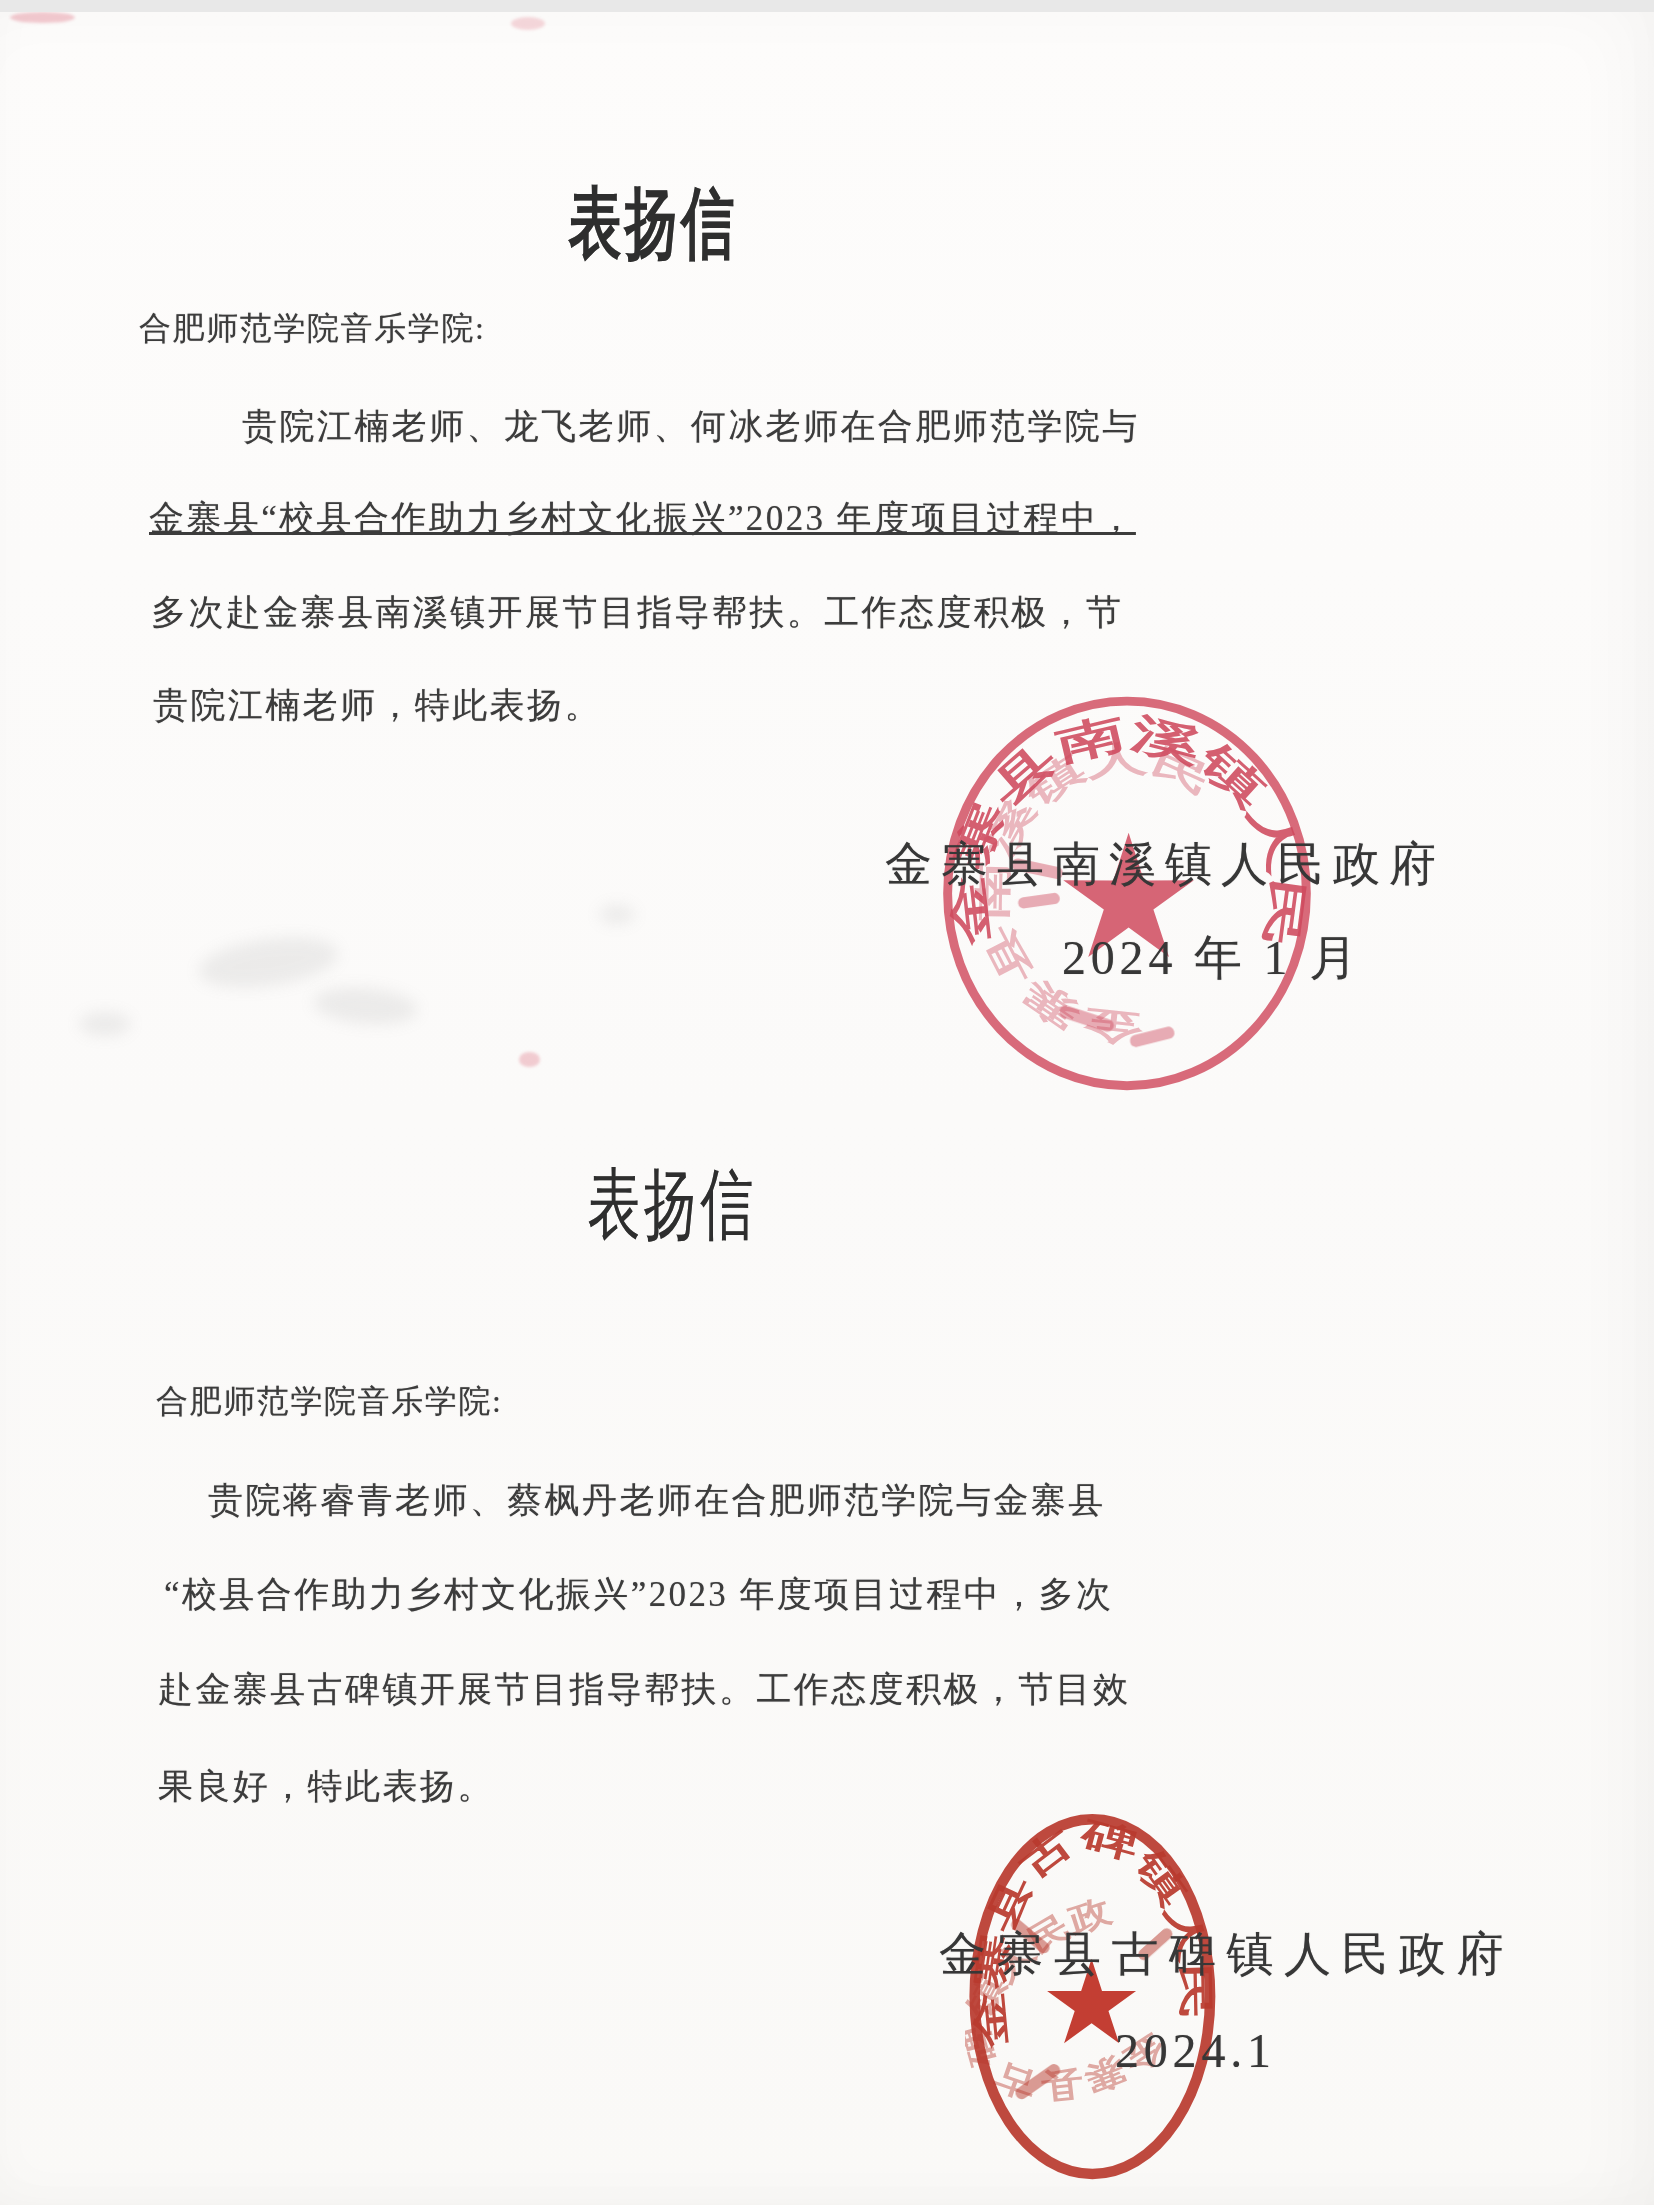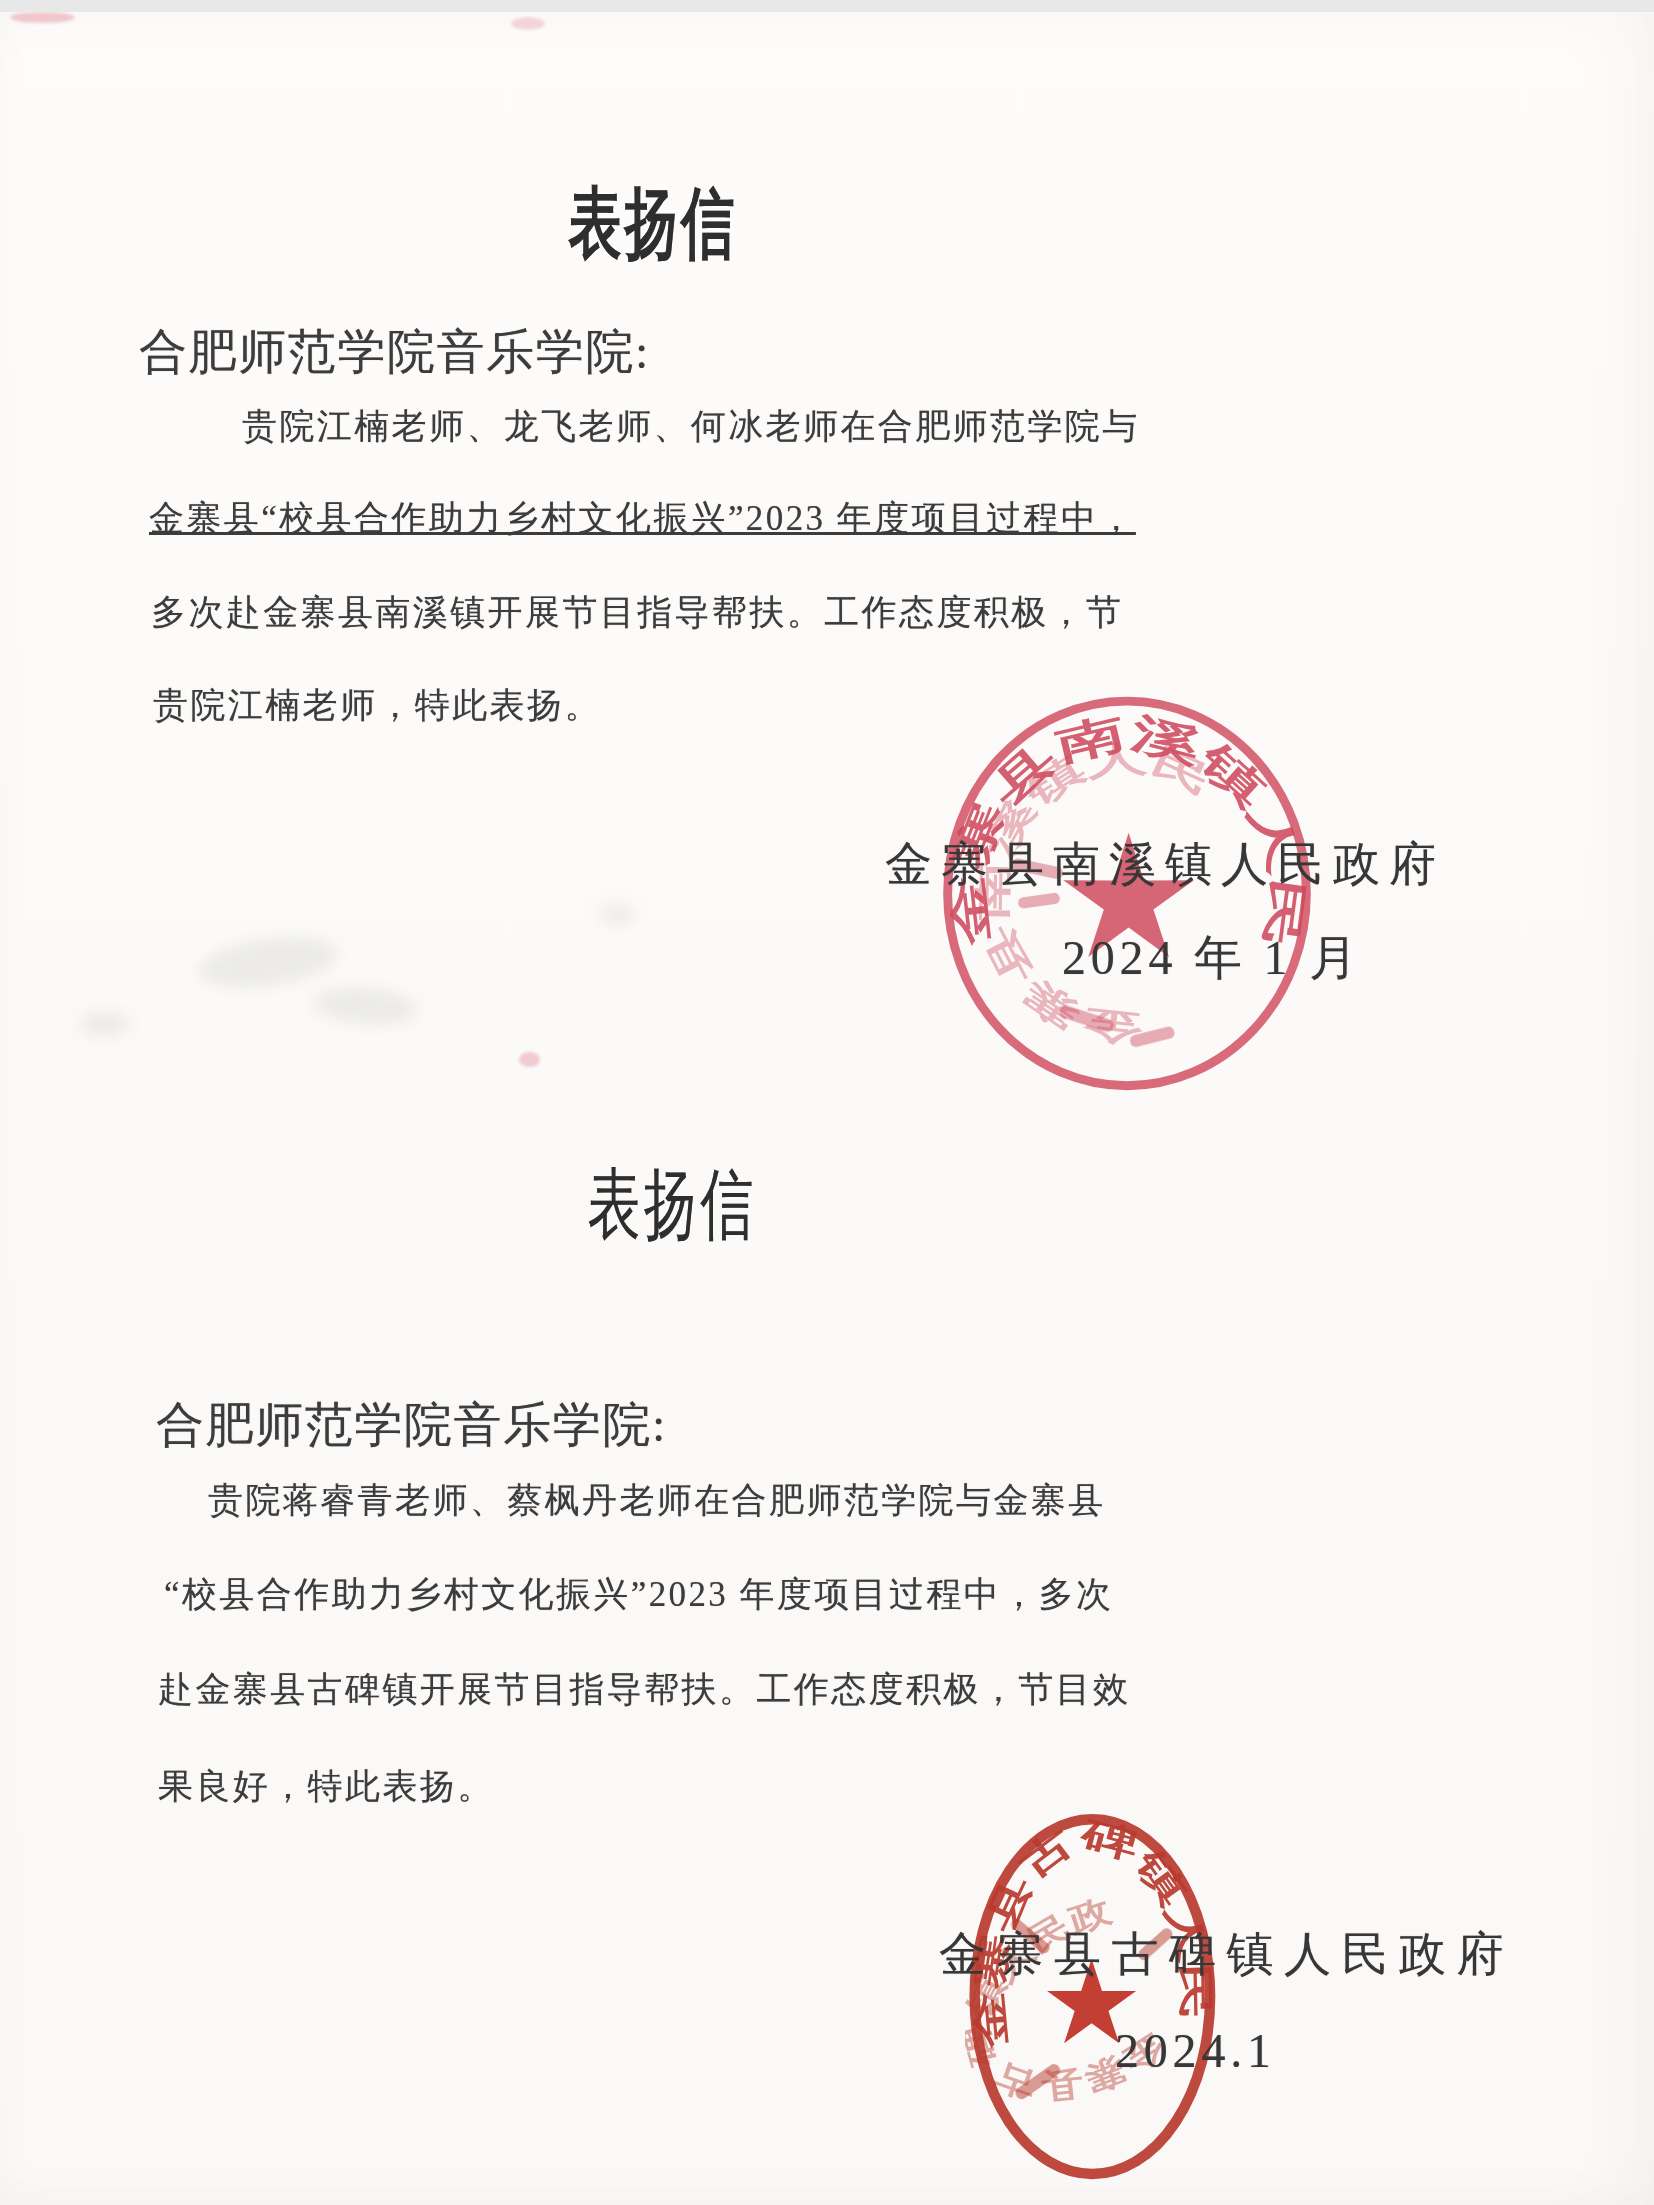--- a/index.html
+++ b/index.html
@@ -20,21 +20,21 @@
     color:#2e2e2e;
     transform:scaleX(.68);transform-origin:50% 50%;
     text-shadow:0 0 0.8px rgba(40,40,40,.55);
   }
   .title-bold{font-weight:bold;}
   .title-regular{font-weight:normal;}
   .bodyline{
     font-size:35px;line-height:1;letter-spacing:2.4px;
     text-shadow:0 0 0.8px rgba(55,55,55,.5);
   }
-  .recipient{font-size:48px;letter-spacing:1.6px;}
+  .recipient{font-size:32px;letter-spacing:1.6px;}
   .signature{
     font-size:47px;letter-spacing:9px;line-height:1;
     color:#373737;text-shadow:0 0 0.8px rgba(55,55,55,.5);
     z-index:5;
   }
   .dateline{
     font-size:48px;letter-spacing:4.8px;line-height:1;
     color:#373737;text-shadow:0 0 0.8px rgba(55,55,55,.5);
     z-index:5;
   }

